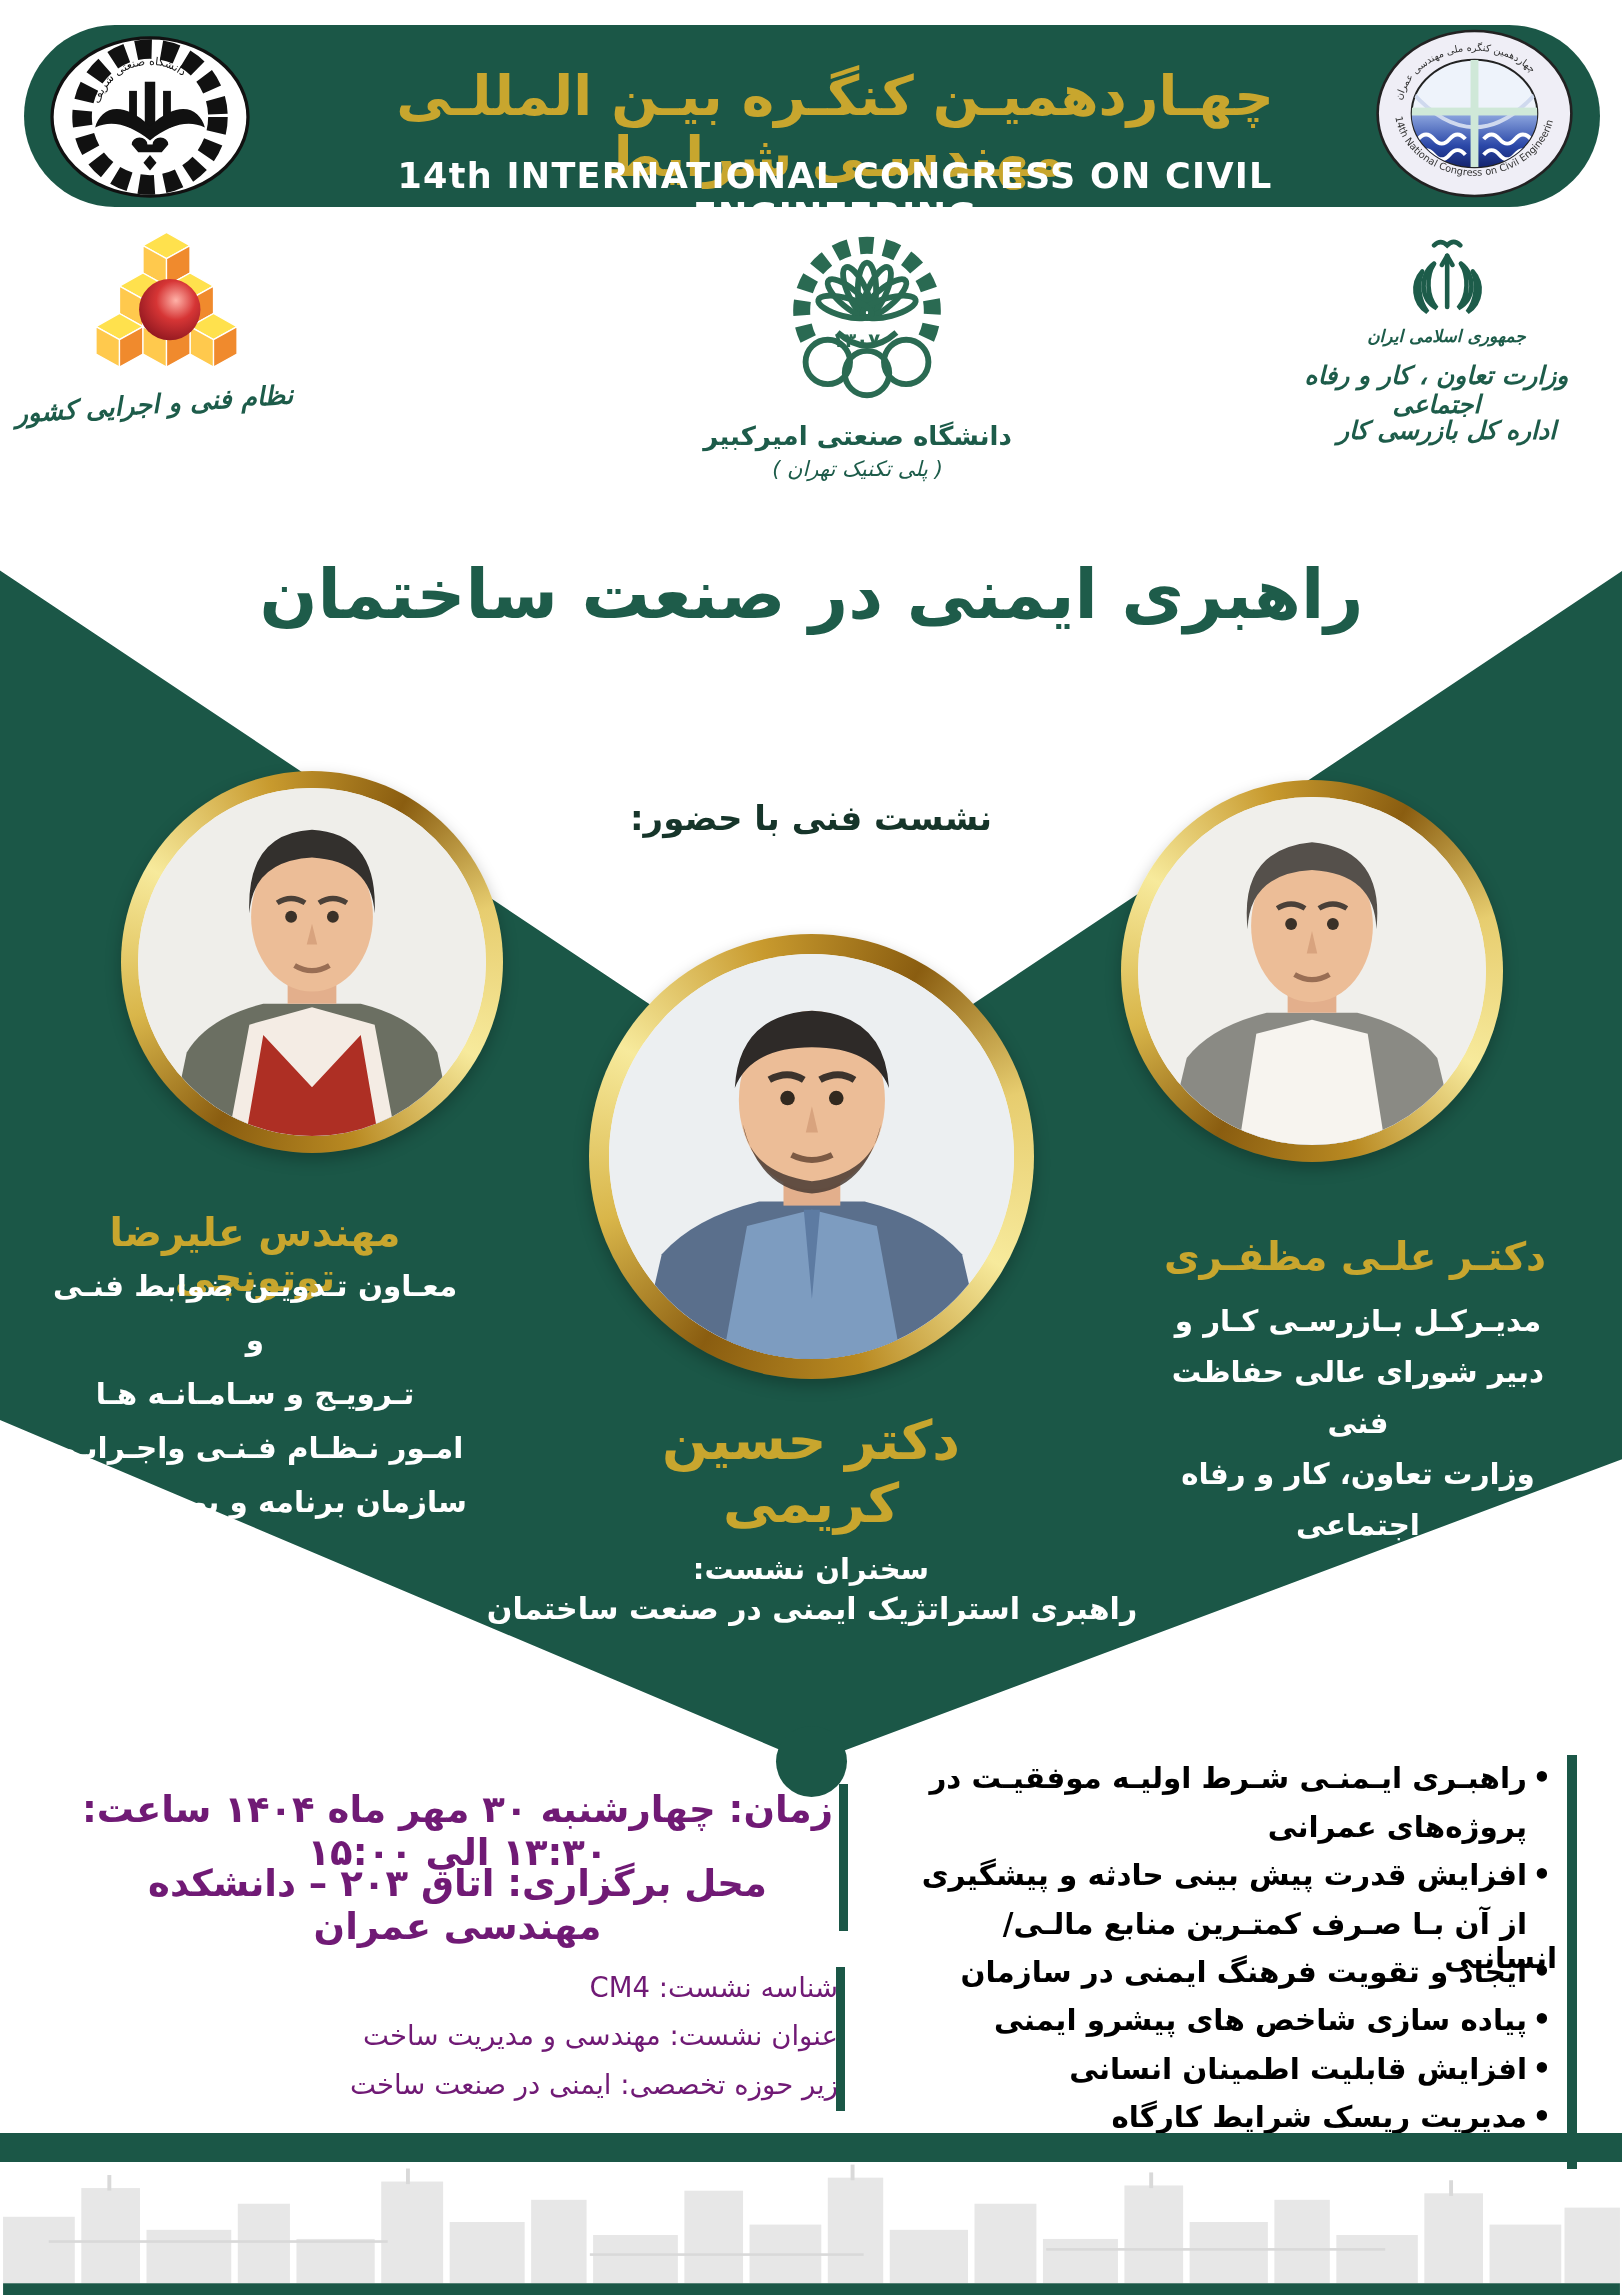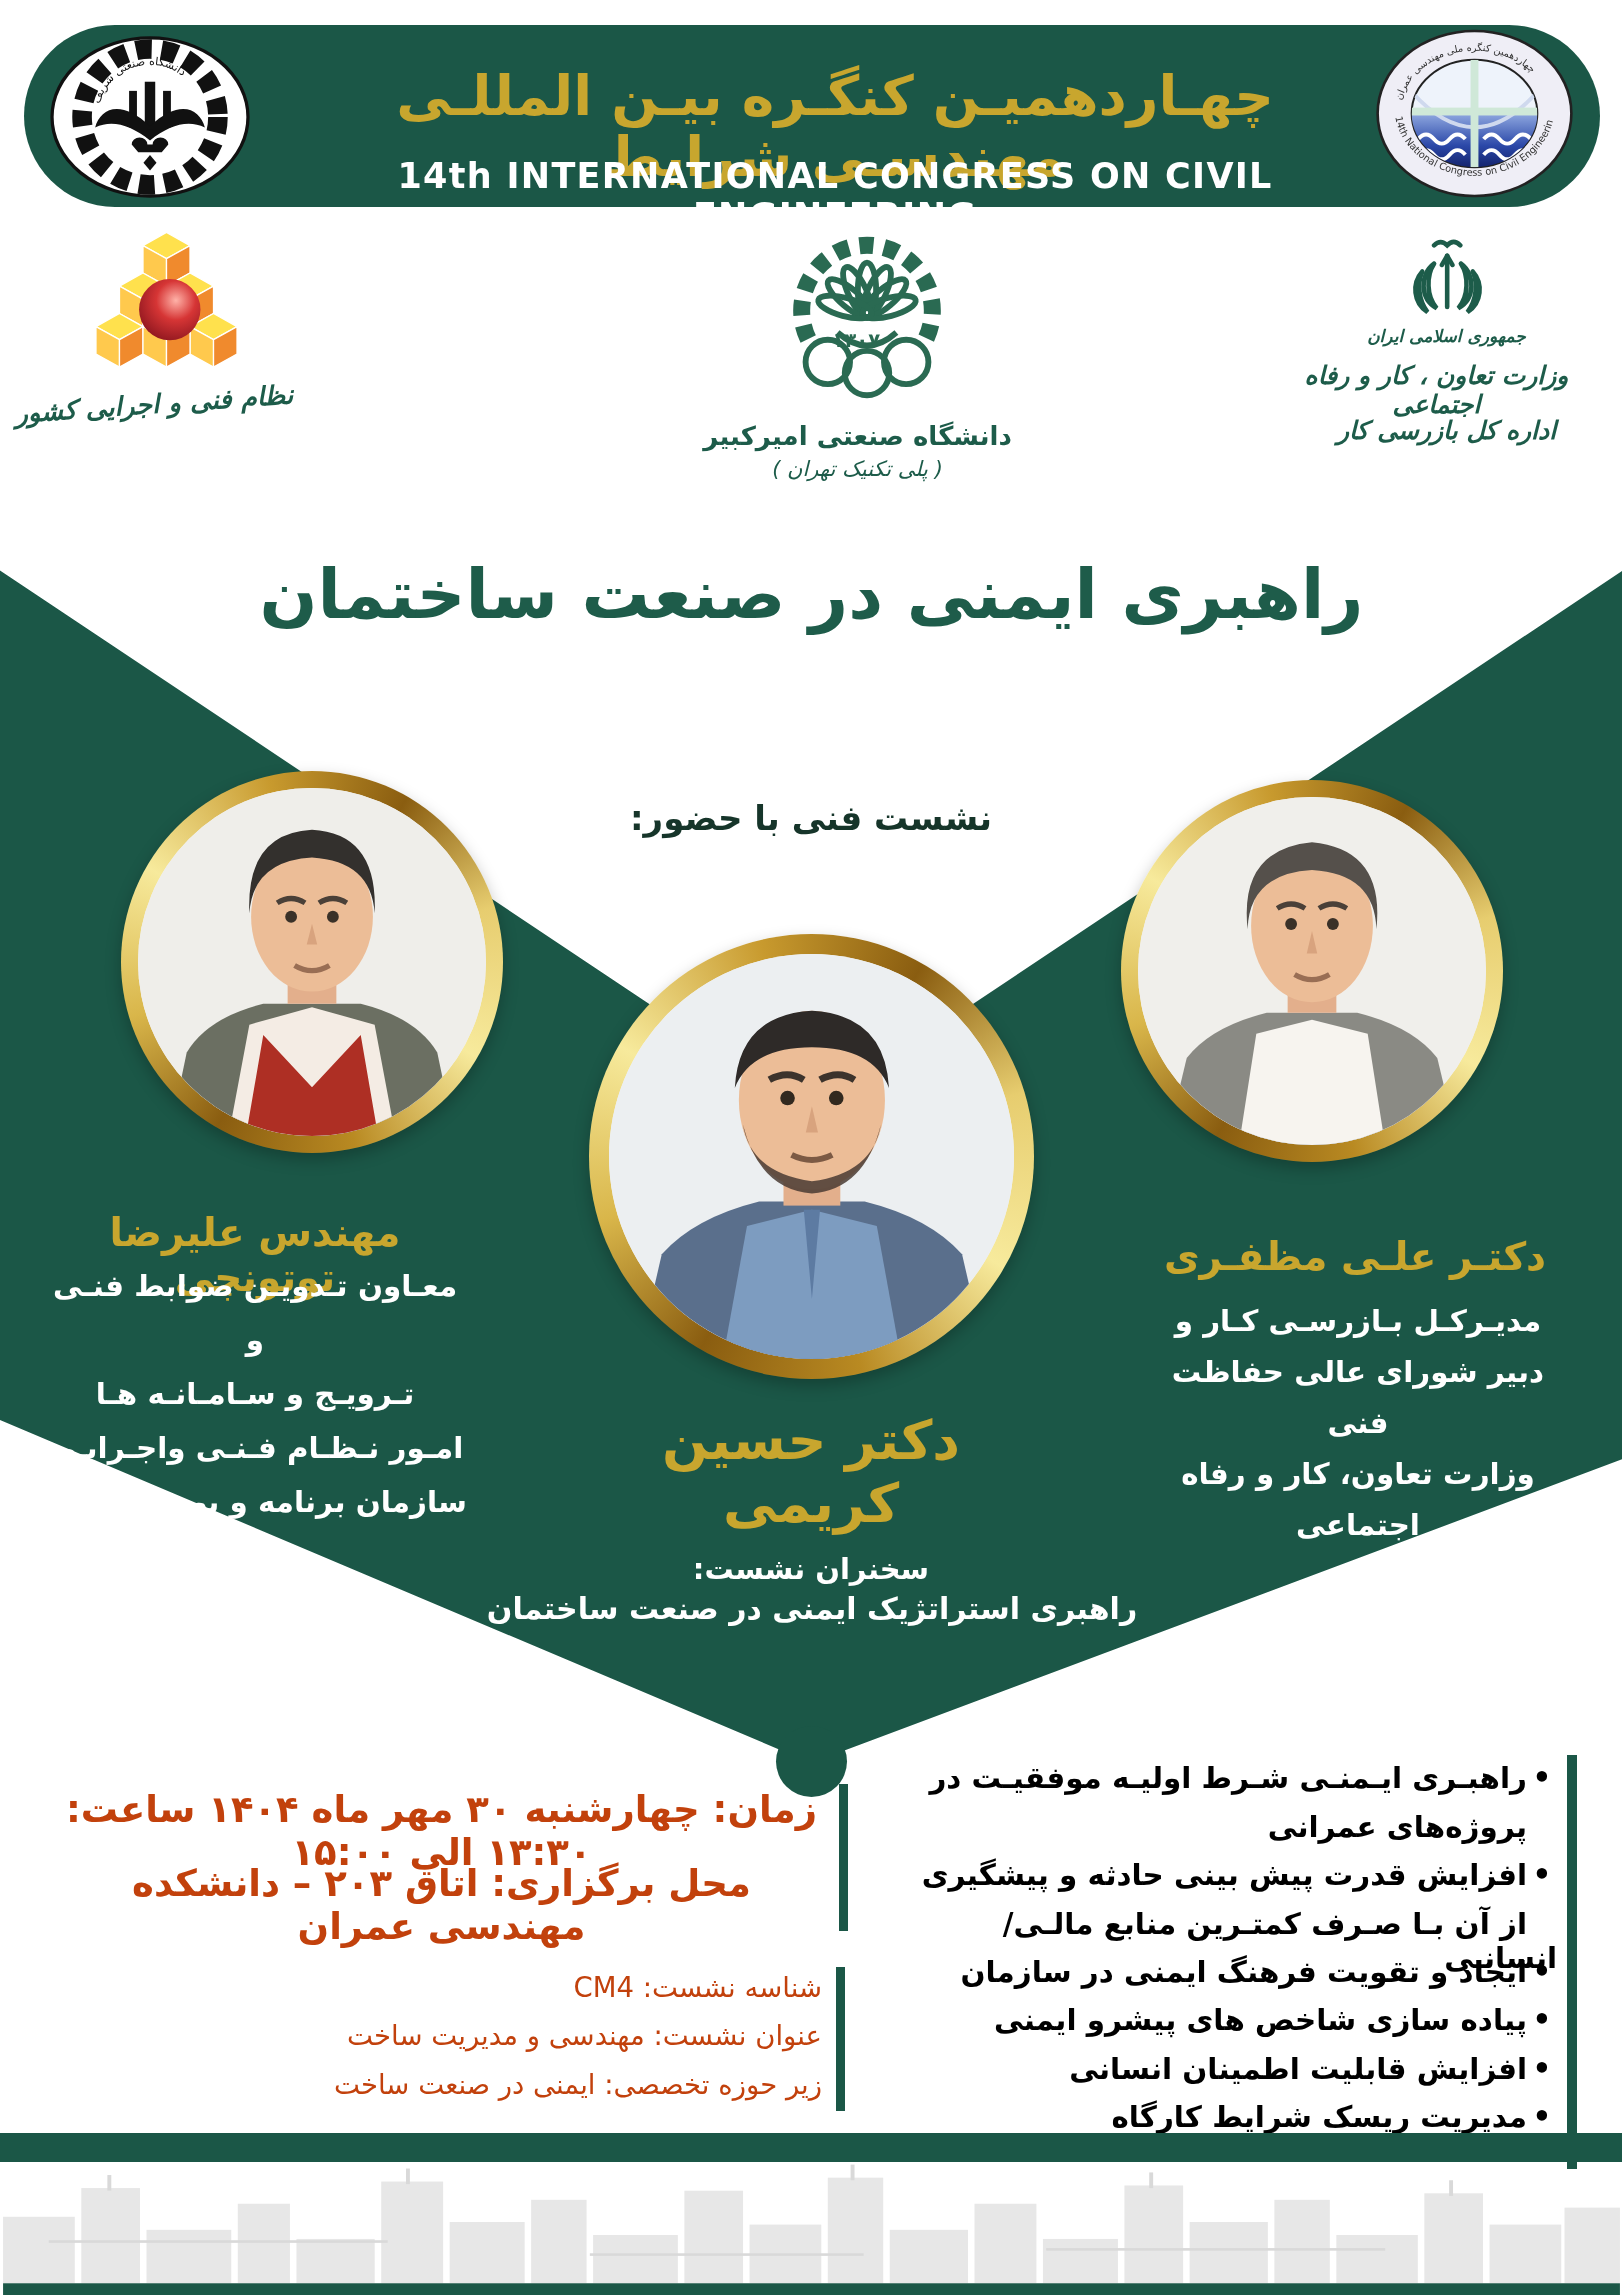--- a/index.html
+++ b/index.html
@@ -3,21 +3,21 @@
 <meta charset="utf-8">
 <style>
   html,body{margin:0;padding:0;background:#fff;}
   #poster{position:relative;width:1623px;height:2295px;background:#ffffff;overflow:hidden;
           font-family:"DejaVu Sans",sans-serif;}
   .abs{position:absolute;}
   .ctr{text-align:center;}
   .rtl{direction:rtl;unicode-bidi:embed;}
   .gold{color:#C8A62E;}
   .white{color:#ffffff;}
-  .blacktx{color:#c2410c;}
+  .blacktx{color:#701a75;margin-left:16px;}
   .bold{font-weight:bold;}
   
   .banner{left:23.6px;top:25px;width:1576px;height:182px;background:#1B5747;border-radius:91px;}
   .fa-title{left:275px;top:41px;width:1073px;font-size:55px;line-height:1.1;}
   .en-title{left:275px;top:131px;width:1073px;font-size:35px;letter-spacing:1.3px;}
   
   .nezam-cap{left:6.5px;top:389px;width:294px;font-size:26px;font-style:italic;transform:rotate(-4deg);color:#1D5C4A;}
   .amir-name{left:694px;top:421px;width:327px;font-size:26px;color:#1D5C4A;}
   .amir-sub{left:694px;top:457px;width:327px;font-size:21px;color:#1D5C4A;font-style:italic;}
   .gov-small{left:1296px;top:326px;width:301px;font-size:17px;font-style:italic;color:#1D5C4A;}

